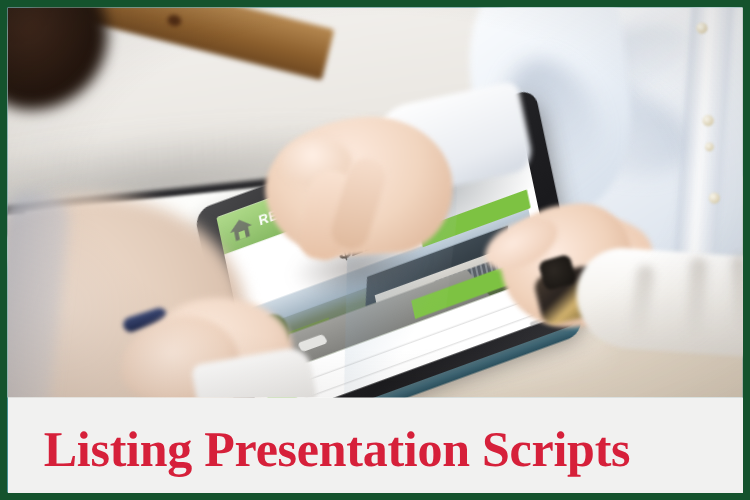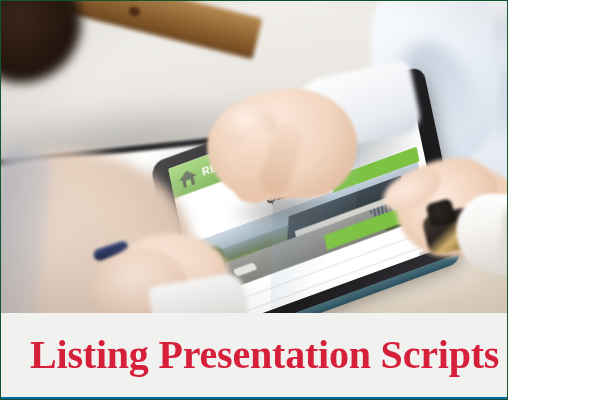--- a/index.html
+++ b/index.html
@@ -6,26 +6,26 @@
     margin: 0;
     padding: 0;
     background: #ffffff;
   }
   body {
     font-family: "Liberation Sans", sans-serif;
   }
 
   #stage {
     position: relative;
-    width: 508px;
+    width: 600px;
     height: 400px;
     overflow: hidden;
     box-sizing: border-box;
-    border: 1px solid #14532d;
-    background: #0369a1;
+    border: 6px solid #14532d;
+    background: #7dd3fc;
   }
 
   
   .photo {
     position: absolute;
     left: 0; top: 0;
     width: 596px;
     height: 312px;
     overflow: hidden;
     background: #d9d2c8;

